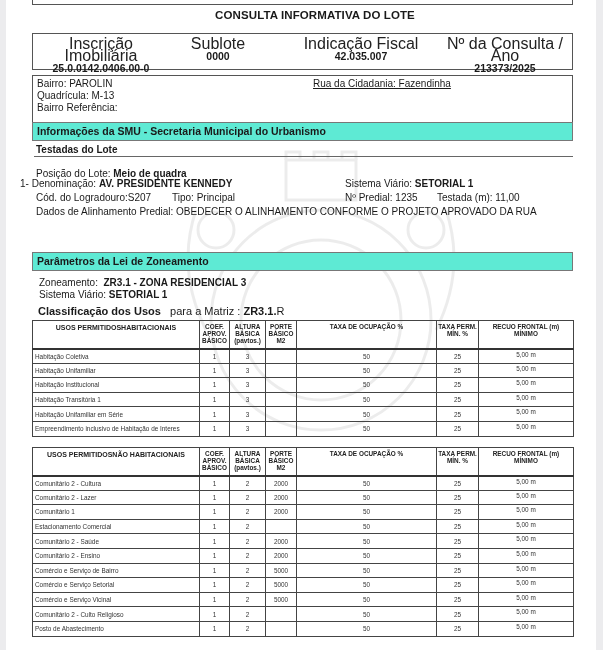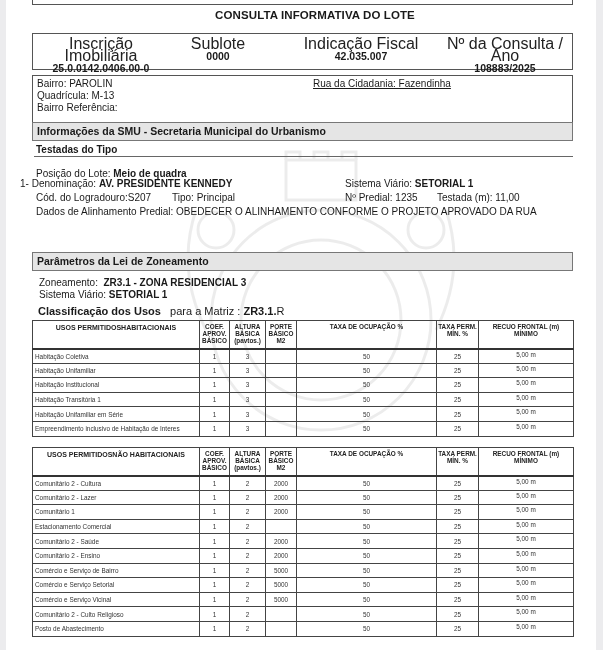--- a/index.html
+++ b/index.html
@@ -8,21 +8,21 @@
   .page { position: absolute; left: 6px; top: 0; width: 590px; height: 650px; background: #fff; }
   .abs { position: absolute; }
   .topbox { left: 26px; top: -4px; width: 541px; height: 9px; border: 1.5px solid #555; border-top: none; }
   .title { left: 0; width: 542px; top: 9px; text-align: center; font-weight: bold; font-size: 11.5px; letter-spacing: 0.1px; margin-left: 38px; }
   .hdrbox { left: 26px; top: 33px; width: 541px; height: 37px; border: 1.5px solid #555; }
   .hcell { position: absolute; top: 4px; text-align: center; line-height: 12px; }
   .hcell .lbl { font-size: 16px; color: #222; }
   .hcell .val { font-size: 10.5px; font-weight: bold; }
   .addrbox { left: 26px; top: 75px; width: 541px; height: 58px; border: 1.5px solid #555; border-bottom: 1.5px solid #555; font-size: 10px; line-height: 12px; padding: 2px 4px; }
   .addrbox .r { position: absolute; left: 280px; top: 2px; text-decoration: underline; }
-  .secbar { left: 26px; width: 541px; height: 19px; background: #e5e5e5; border: 1px solid #777; font-weight: bold; font-size: 10.5px; line-height: 17px; padding-left: 4px; }
+  .secbar { left: 26px; width: 541px; height: 19px; background: #5eead4; border: 1px solid #777; font-weight: bold; font-size: 10.5px; line-height: 17px; padding-left: 4px; }
   .txt { font-size: 10px; line-height: 12px; white-space: nowrap; }
   .b { font-weight: bold; }
   .underline-head { left: 28px; top: 143px; width: 539px; border-bottom: 1px solid #666; font-weight: bold; font-size: 10px; padding-left: 2px; line-height: 13px; }
   table.uses { position: absolute; left: 26px; width: 541px; border-collapse: collapse; table-layout: fixed; }
   table.uses th, table.uses td { border: 1px solid #444; font-size: 6.4px; color: #333; }
   table.uses th { font-weight: bold; text-align: center; vertical-align: top; line-height: 7px; padding: 2px 1px; height: 28px; color: #222; }
   table.uses th.first { font-size: 7px; padding-top: 3px; }
   table.uses td { height: 14.6px; padding: 0 2px; text-align: center; }
   table.uses td.name { text-align: left; }
   table.uses td.recuo { vertical-align: top; padding-top: 1px; }
@@ -58,34 +58,34 @@
     <div class="hcell" style="left:150px;width:70px;">
       <div class="lbl">Sublote</div>
       <div class="val">0000</div>
     </div>
     <div class="hcell" style="left:268px;width:120px;">
       <div class="lbl">Indicação Fiscal</div>
       <div class="val">42.035.007</div>
     </div>
     <div class="hcell" style="left:405px;width:134px;">
       <div class="lbl">Nº da Consulta / Ano</div>
-      <div class="val">108883/2025</div>
+      <div class="val">213373/2025</div>
     </div>
   </div>
 
   <div class="abs addrbox">
     <div>Bairro: PAROLIN</div>
     <div>Quadrícula: M-13</div>
     <div>Bairro Referência:</div>
     <div class="r">Rua da Cidadania:  Fazendinha</div>
   </div>
 
   <div class="abs secbar" style="top:122px;">Informações da SMU - Secretaria Municipal do Urbanismo</div>
 
-  <div class="abs underline-head">Testadas do Tipo</div>
+  <div class="abs underline-head">Testadas do Lote</div>
 
   <div class="abs txt" style="left:30px;top:152px;margin-top:16px;">
     <span>Posição do Lote:</span>
     <span class="b">Meio de quadra</span>
   </div>
 
   <div class="abs txt" style="left:14px;top:178px;">
     <span>1-  Denominação:</span>
     <span class="b">AV. PRESIDENTE KENNEDY</span>
   </div>

